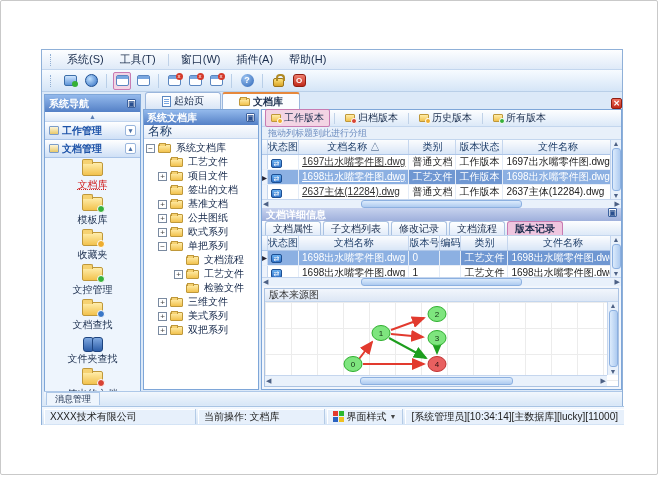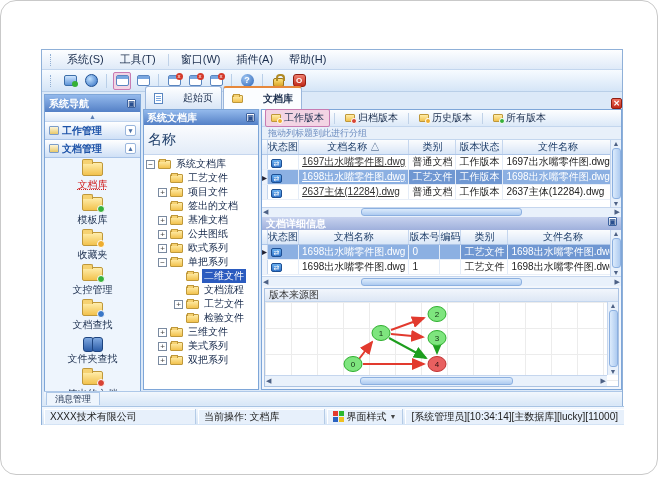--- a/index.html
+++ b/index.html
@@ -1,17 +1,17 @@
 <!DOCTYPE html>
 <html><head>
 <meta charset="utf-8">
 <style>
   * { margin:0; padding:0; box-sizing:border-box; }
   html,body { width:660px; height:477px; background:#fff; font-family:"Liberation Sans", sans-serif; }
-  .canvas { position:relative; width:658px; height:475px; border:1px solid #c9c9c9; border-radius:16px; background:#fff; overflow:hidden; }
+  .canvas { position:relative; width:658px; height:475px; border:1px solid #c9c9c9; border-radius:2px; background:#fff; overflow:hidden; }
   .app { position:absolute; left:40px; top:48px; width:582px; height:376px; border:1px solid #8fb0d8; background:#dce9f8; font-size:11px; color:#222; }
 
   
   .menubar { position:absolute; left:0; top:0; width:100%; height:20px; background:linear-gradient(#fdfeff,#dfeaf8); border-bottom:1px solid #c3d6ee; display:flex; align-items:center; padding-left:8px; gap:2px; }
   .grip { width:3px; height:12px; border-left:1px dotted #90aed3; margin-right:5px; }
   .menu-item { padding:2px 7px; color:#1a2d4d; cursor:default; }
   .menu-sep { width:1px; height:12px; background:#c0d2e8; margin:0 3px; }
   .toolbar { position:absolute; left:0; top:20px; width:100%; height:22px; background:linear-gradient(#f7fbff,#d5e5f7); border-bottom:1px solid #b9cfe8; display:flex; align-items:center; padding-left:8px; gap:3px; }
   .tbtn { width:18px; height:18px; border-radius:2px; display:flex; align-items:center; justify-content:center; position:relative; }
   .tbtn.pressed { background:#f3d4e4; border:1px solid #c77bb2; }
@@ -55,32 +55,32 @@
   .st-cell { padding:0 6px; height:15px; line-height:15px; border-right:1px solid #b4cbe6; box-shadow:inset 1px 1px 0 #fff; margin-left:2px; background:#e7f0fb; white-space:nowrap; overflow:hidden; }
   .st-company{width:152px;} .st-op{flex:1;}
   .st-style{display:flex;align-items:center;gap:3px;}
   .sw-grid{display:grid;grid-template-columns:5px 5px;grid-template-rows:5px 5px;gap:1px;}
   .sw-grid i{display:block;} 
   .st-session{border-right:none;}
   .st-caret{font-size:7px;color:#444;}
 
   
   .doc-tabs { position:absolute; left:101px; top:44px; width:479px; height:15px; display:flex; align-items:flex-end; gap:1px; padding-left:2px; }
-  .dtab { height:23px; display:flex; align-items:center; gap:20px; padding:0 8px; font-size:10px; border:1px solid #9ab6dc; border-bottom:none; border-radius:3px 3px 0 0; background:linear-gradient(#fdfeff,#d9e6f6); color:#1a2d4d; }
+  .dtab { height:17px; display:flex; align-items:center; gap:3px; padding:0 16px; font-size:10px; border:1px solid #9ab6dc; border-bottom:none; border-radius:3px 3px 0 0; background:linear-gradient(#fdfeff,#d9e6f6); color:#1a2d4d; }
   .dtab.active { background:#fbfdff; border-top:2px solid #e6883c; font-weight:bold; }
   .page-ico { width:9px; height:11px; background:#fff; border:1px solid #5a86c0; position:relative; }
   .page-ico::after{content:"";position:absolute;left:1px;top:2px;right:1px;height:1px;background:#7aa7e0;box-shadow:0 2px 0 #7aa7e0,0 4px 0 #7aa7e0;}
   .mini-folder { width:11px; height:8px; background:linear-gradient(#ffedaa,#f2c24e); border:1px solid #bf983a; border-radius:1px; position:relative; }
   .mini-folder::before{content:"";position:absolute;top:-2px;left:0;width:5px;height:2px;background:#f6d272;border:1px solid #bf983a;border-bottom:none;}
   .tab-close { margin-left:auto; width:11px; height:11px; background:linear-gradient(#f07060,#c02818); border:1px solid #8f1d10; border-radius:2px; color:#fff; font-size:8px; line-height:10px; text-align:center; font-weight:bold; }
 
   
   .treepanel { position:absolute; left:101px; top:59px; width:116px; height:281px; border:1px solid #7ea6d8; background:#fff; display:flex; flex-direction:column; }
   .tp-title { height:15px; background:linear-gradient(#93b9ec,#5480c6); color:#fff; font-size:10px; font-weight:bold; display:flex; align-items:center; justify-content:space-between; padding:0 3px; }
-  .tp-col { height:30px; background:linear-gradient(#fbfcfe,#e3ecf8); border-bottom:1px solid #c5d6ee; font-size:14px; color:#21406b; padding:8px 4px; line-height:13px; }
+  .tp-col { height:14px; background:linear-gradient(#fbfcfe,#e3ecf8); border-bottom:1px solid #c5d6ee; font-size:12px; color:#21406b; padding:0 4px; line-height:13px; }
   .tree { flex:1; overflow:hidden; padding-top:2px; }
   .trow { display:flex; align-items:center; height:14px; gap:3px; font-size:10px; color:#15284a; white-space:nowrap; }
   .exp { width:9px; height:9px; border:1px solid #7a8aa0; background:#fff; font-size:8px; line-height:7px; text-align:center; color:#444; flex:none; }
   .exp.none { border:none; background:transparent; }
   .tfold { width:13px; height:9px; flex:none; background:linear-gradient(#ffedaa,#f2c24e); border:1px solid #bf983a; border-radius:1px; position:relative; }
   .tfold::before{content:"";position:absolute;top:-2px;left:0;width:5px;height:2px;background:#f6d272;border:1px solid #bf983a;border-bottom:none;}
   .trow .tlabel { padding:0 2px; }
   .trow.sel .tlabel { background:#2b5bbf; color:#fff; }
 
   
@@ -293,25 +293,20 @@
           </div>
       <div class="trow" style="padding-left:14px">
             <span class="exp">+</span>
             <span class="tfold"></span>
             <span class="tlabel">欧式系列</span>
           </div>
       <div class="trow" style="padding-left:14px">
             <span class="exp">−</span>
             <span class="tfold"></span>
             <span class="tlabel">单把系列</span>
-          </div>
-      <div class="trow sel" style="padding-left:30px">
-            <span class="exp none"></span>
-            <span class="tfold"></span>
-            <span class="tlabel">二维文件</span>
           </div>
       <div class="trow" style="padding-left:30px">
             <span class="exp none"></span>
             <span class="tfold"></span>
             <span class="tlabel">文档流程</span>
           </div>
       <div class="trow" style="padding-left:30px">
             <span class="exp">+</span>
             <span class="tfold"></span>
             <span class="tlabel">工艺文件</span>
@@ -434,20 +429,27 @@
     </div>
     <div class="hscroll">
           <span>◀</span>
           <span class="hthumb"></span>
           <span>▶</span>
         </div>
 
     <div class="detail-head">
       <span>文档详细信息</span>
       <span class="pin">▣</span>
+    </div>
+    <div class="detail-tabs">
+      <div class="dtab2">文档属性</div>
+      <div class="dtab2">子文档列表</div>
+      <div class="dtab2">修改记录</div>
+      <div class="dtab2">文档流程</div>
+      <div class="dtab2 active">版本记录</div>
     </div>
 
     <div class="grid-wrap grid-wrap2">
       <table>
         <colgroup>
               <col style="width:8px">
               <col style="width:28px">
               <col style="width:80px">
               <col style="width:28px">
               <col style="width:22px">

